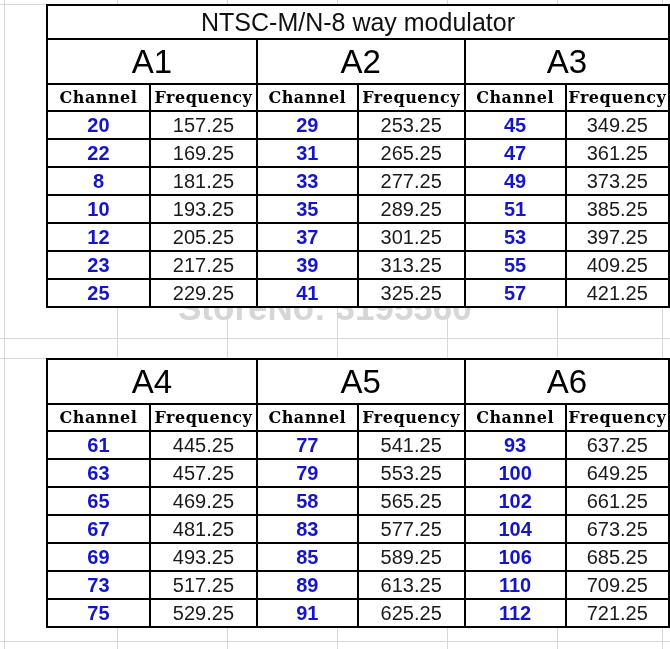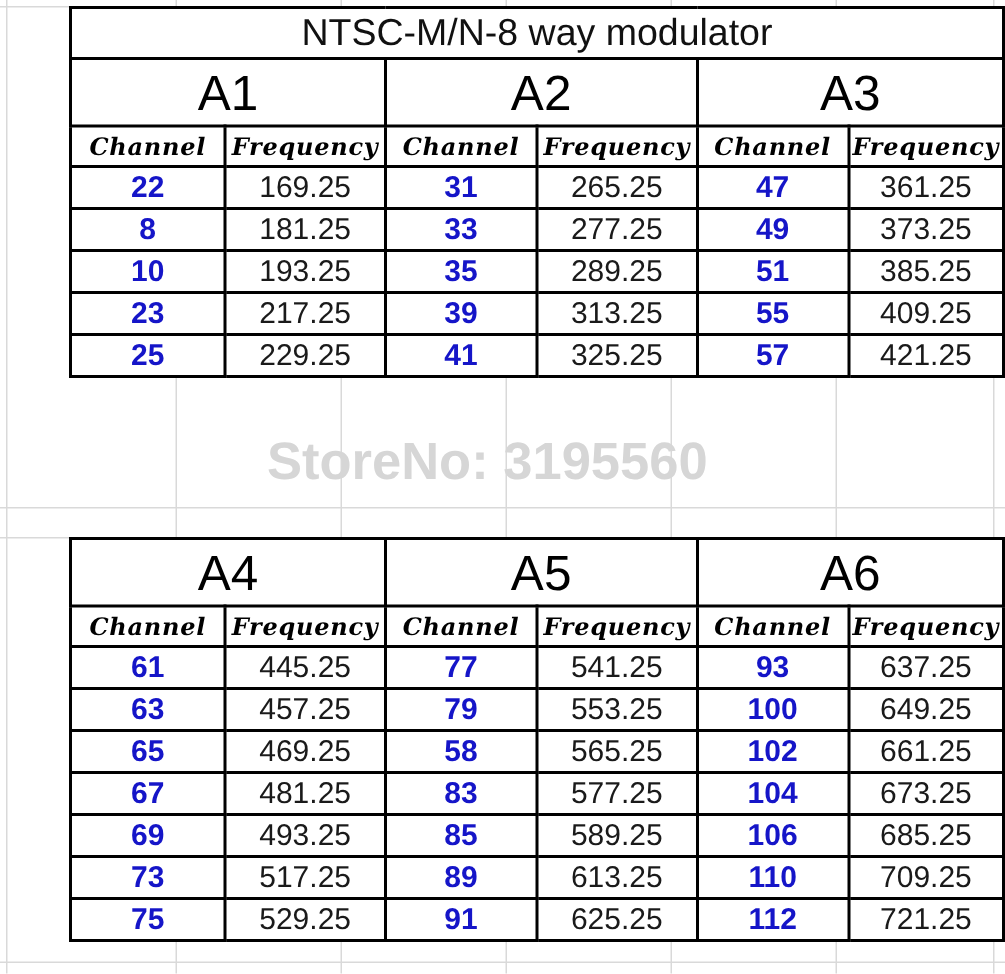--- a/index.html
+++ b/index.html
@@ -91,21 +91,20 @@
   }
 
   
   .colhead-cell {
     height: 25px;
     font-family: "DejaVu Serif", "Liberation Serif", serif;
     font-size: 16px;
     font-weight: bold;
     color: #000000;
     letter-spacing: 0.5px;
-    font-style: italic;
   }
 
   
   .data-cell {
     height: 26px;
     font-family: "Liberation Sans", sans-serif;
     font-size: 20px;
   }
   .ch {
     color: #1515c8;
@@ -156,20 +155,28 @@
       </tr>
       <tr>
         <td class="colhead-cell">Channel</td>
         <td class="colhead-cell">Frequency</td>
         <td class="colhead-cell">Channel</td>
         <td class="colhead-cell">Frequency</td>
         <td class="colhead-cell">Channel</td>
         <td class="colhead-cell">Frequency</td>
       </tr>
       <tr>
+        <td class="data-cell ch">20</td>
+        <td class="data-cell fr">157.25</td>
+        <td class="data-cell ch">29</td>
+        <td class="data-cell fr">253.25</td>
+        <td class="data-cell ch">45</td>
+        <td class="data-cell fr">349.25</td>
+      </tr>
+      <tr>
         <td class="data-cell ch">22</td>
         <td class="data-cell fr">169.25</td>
         <td class="data-cell ch">31</td>
         <td class="data-cell fr">265.25</td>
         <td class="data-cell ch">47</td>
         <td class="data-cell fr">361.25</td>
       </tr>
       <tr>
         <td class="data-cell ch">8</td>
         <td class="data-cell fr">181.25</td>
@@ -178,20 +185,28 @@
         <td class="data-cell ch">49</td>
         <td class="data-cell fr">373.25</td>
       </tr>
       <tr>
         <td class="data-cell ch">10</td>
         <td class="data-cell fr">193.25</td>
         <td class="data-cell ch">35</td>
         <td class="data-cell fr">289.25</td>
         <td class="data-cell ch">51</td>
         <td class="data-cell fr">385.25</td>
+      </tr>
+      <tr>
+        <td class="data-cell ch">12</td>
+        <td class="data-cell fr">205.25</td>
+        <td class="data-cell ch">37</td>
+        <td class="data-cell fr">301.25</td>
+        <td class="data-cell ch">53</td>
+        <td class="data-cell fr">397.25</td>
       </tr>
       <tr>
         <td class="data-cell ch">23</td>
         <td class="data-cell fr">217.25</td>
         <td class="data-cell ch">39</td>
         <td class="data-cell fr">313.25</td>
         <td class="data-cell ch">55</td>
         <td class="data-cell fr">409.25</td>
       </tr>
       <tr>

